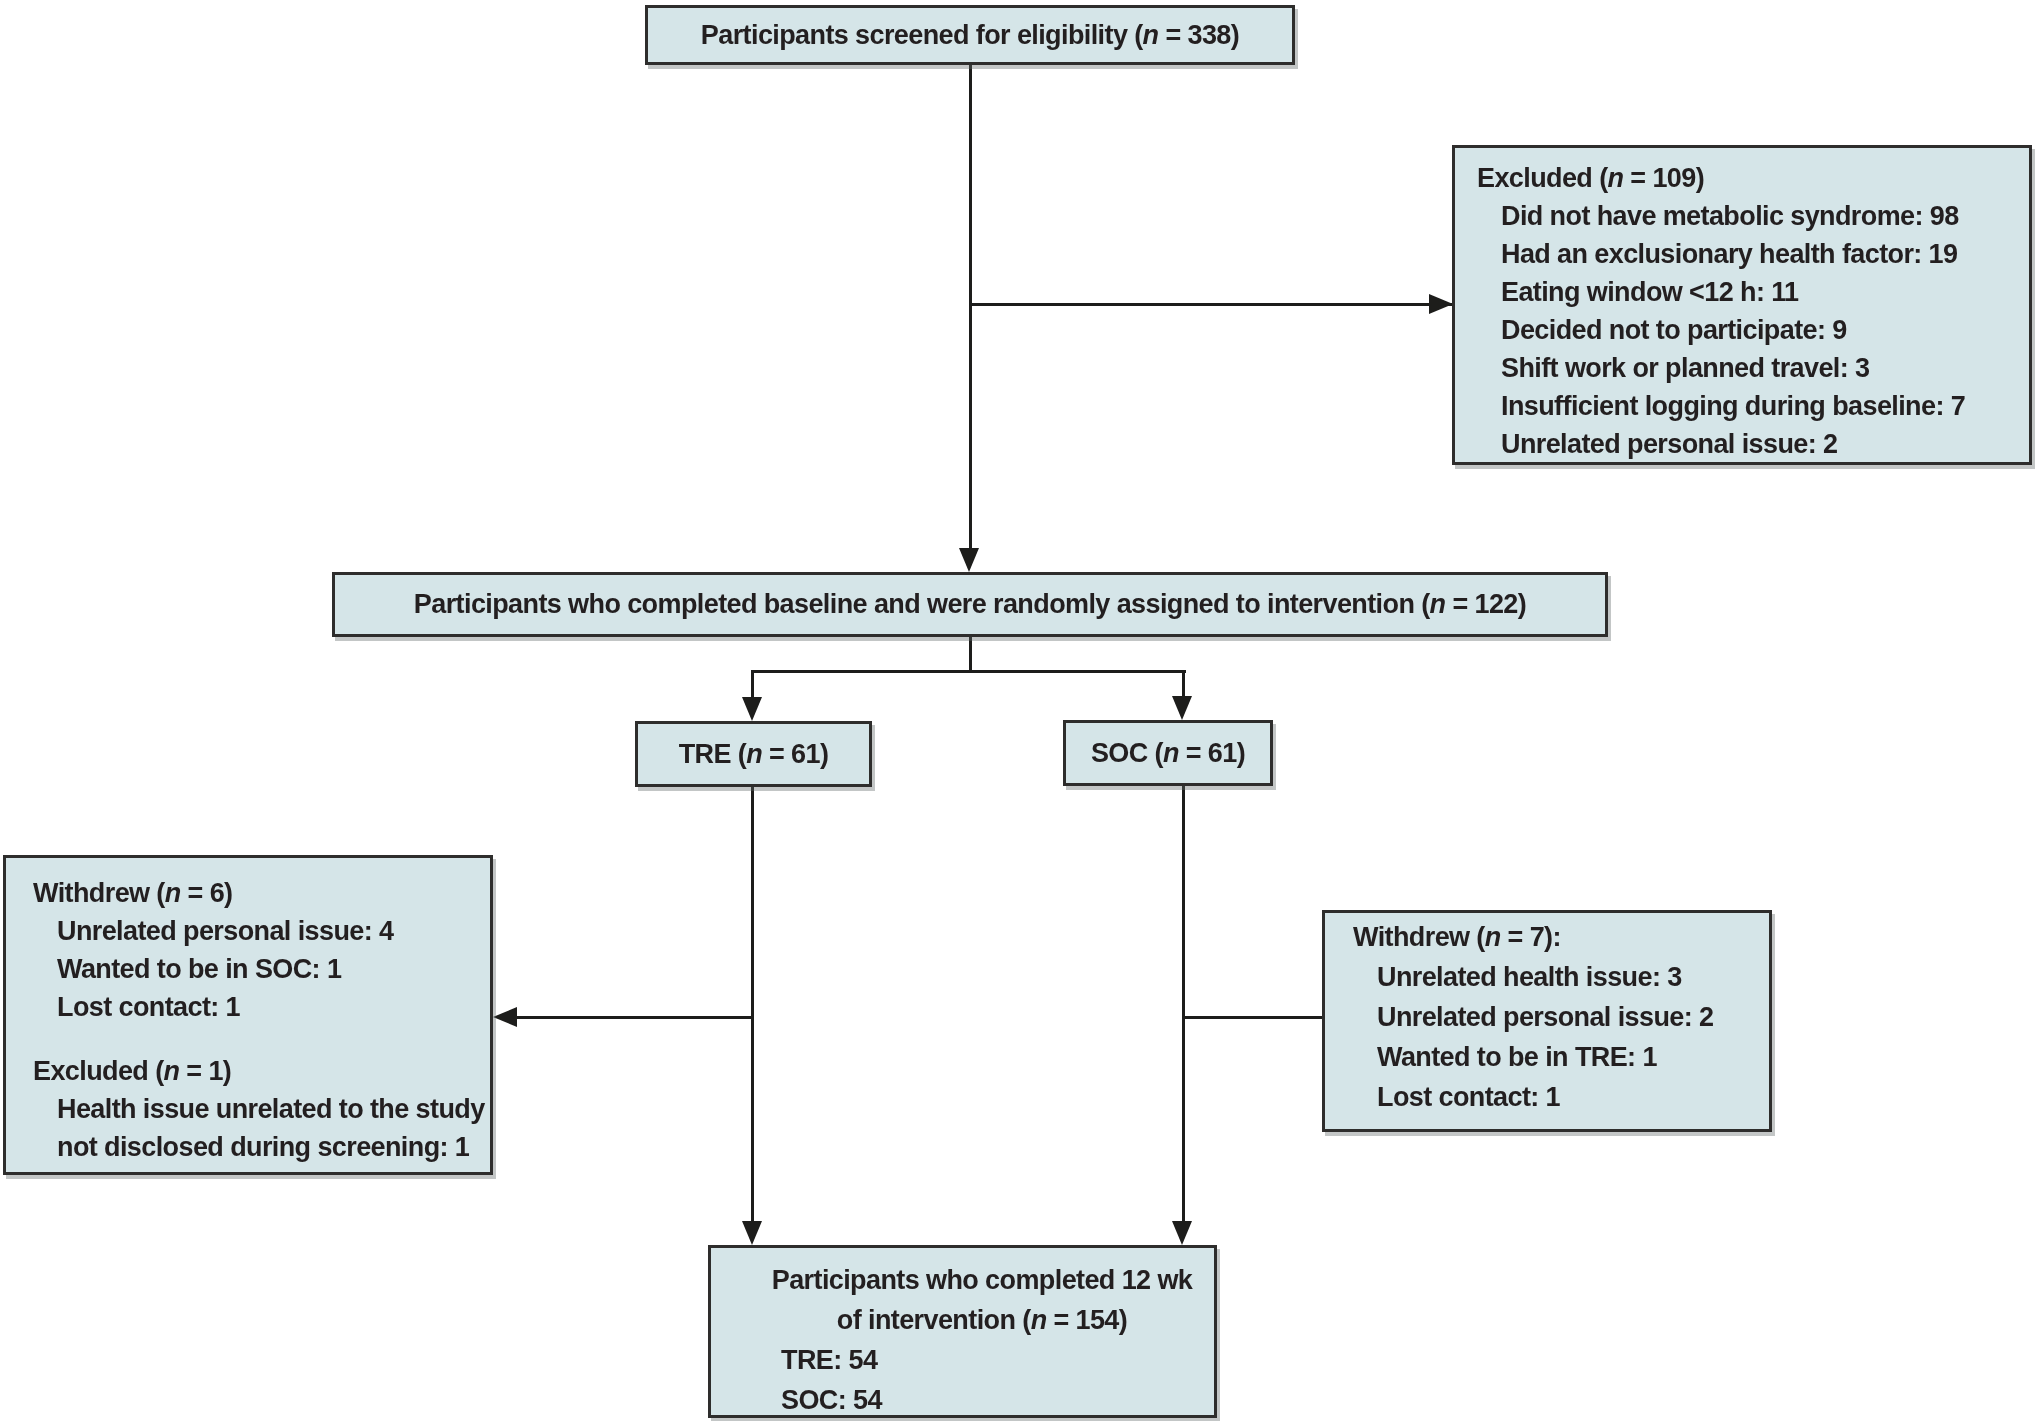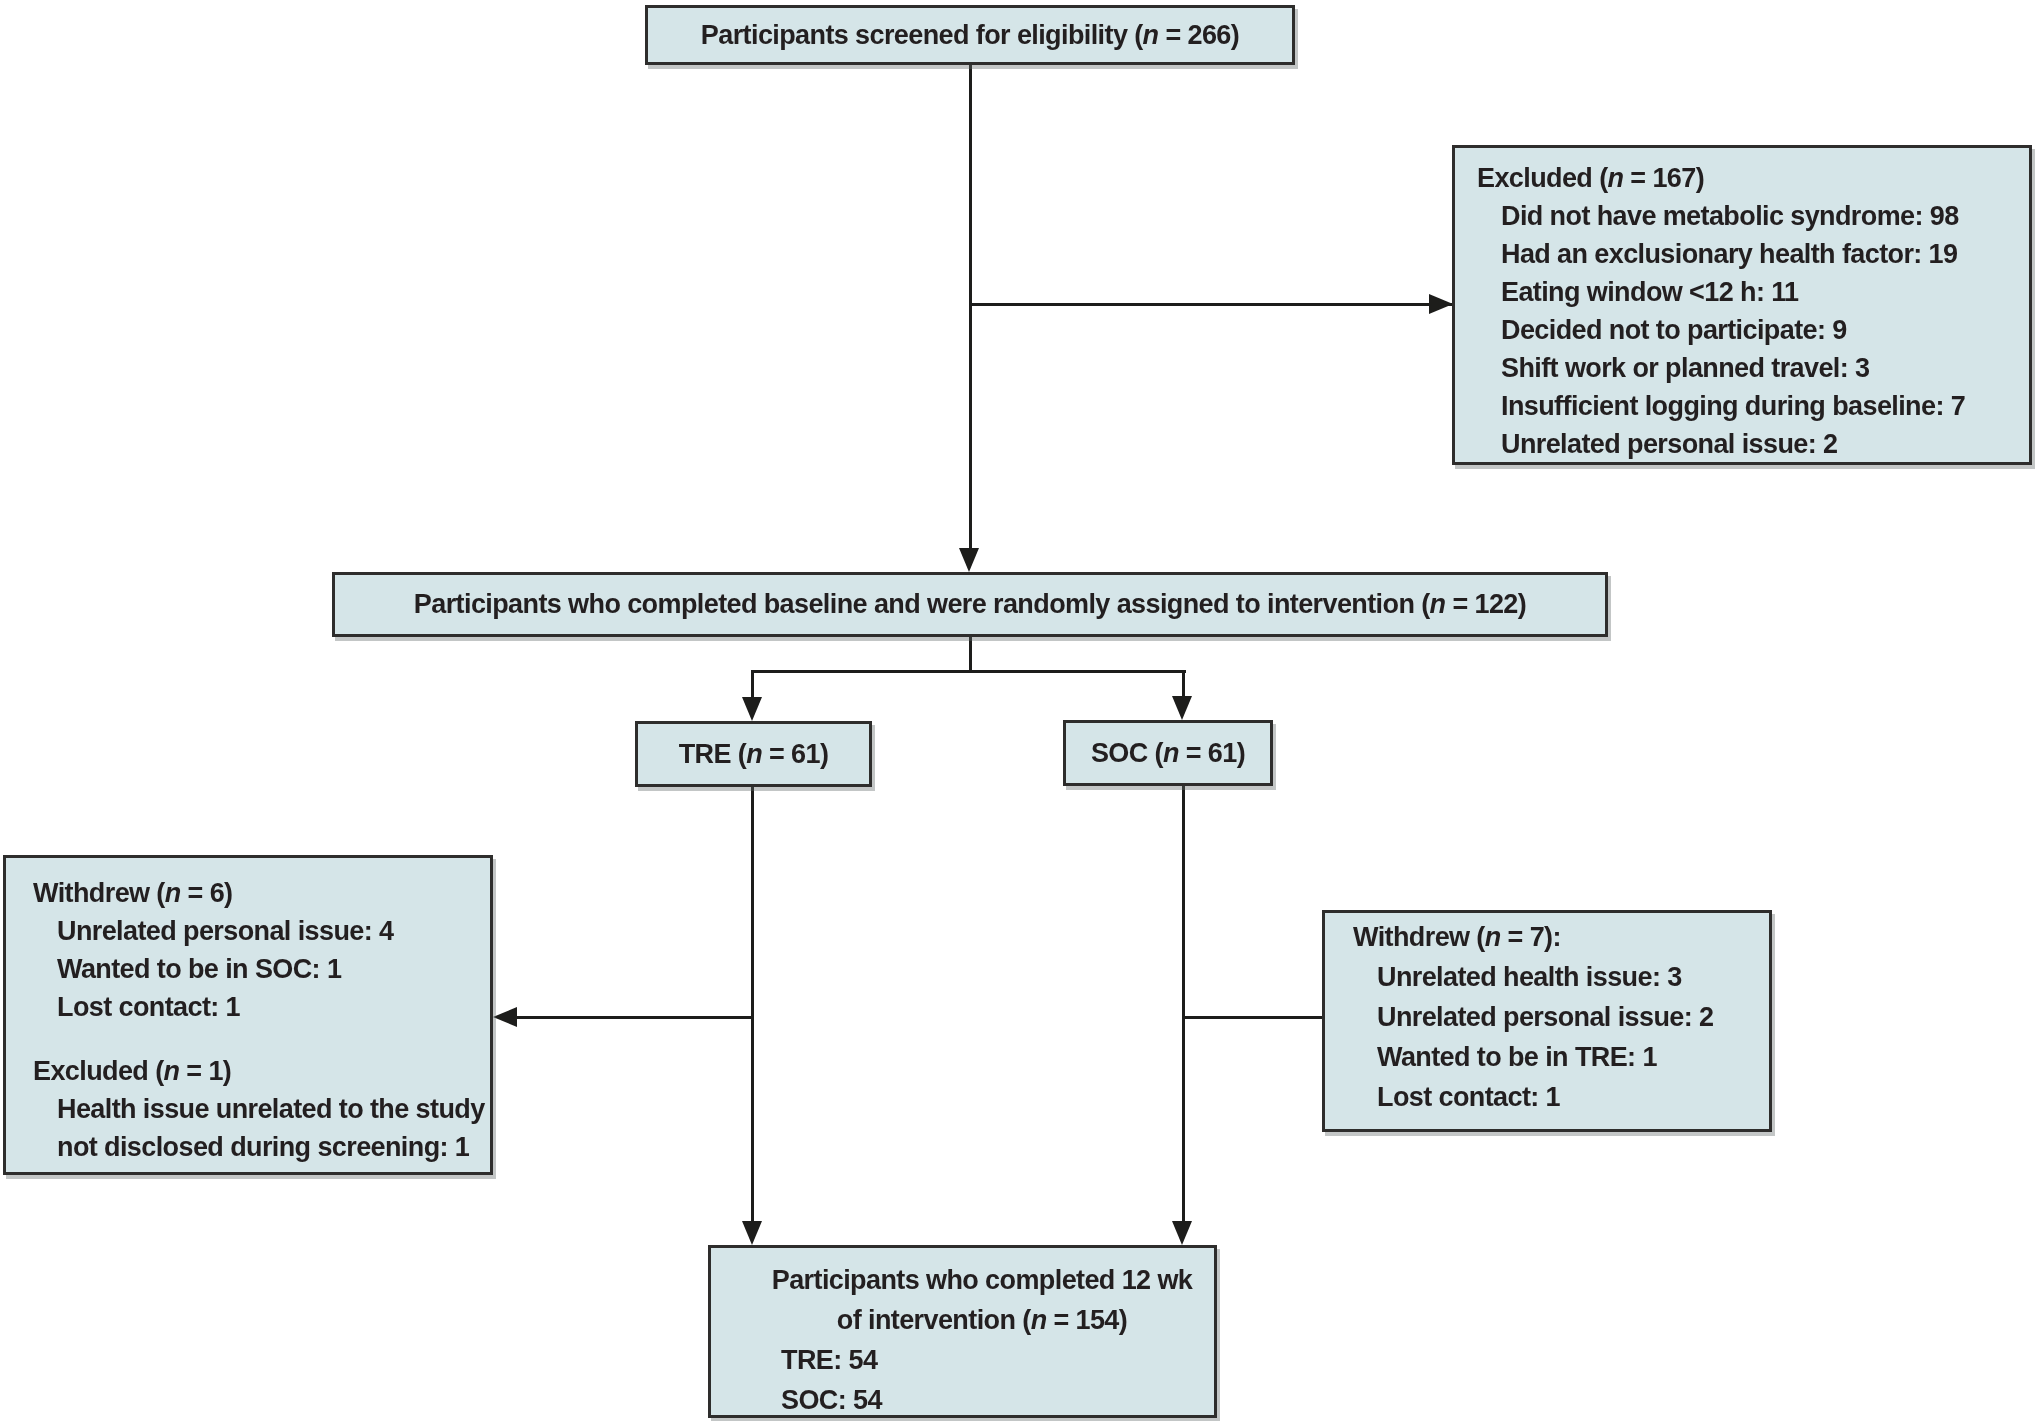--- a/index.html
+++ b/index.html
@@ -71,25 +71,25 @@
   <div class="arr down" style="left:1172px; top:696px;"></div>
   <div class="vline" style="left:751px;  top:787px; height:436px;"></div>
   <div class="vline" style="left:1182px; top:786px; height:437px;"></div>
   <div class="arr down" style="left:1172px; top:1221px;"></div>
   <div class="hline" style="left:517px;  top:1016px; width:236px;"></div>
   <div class="arr left" style="left:493px;  top:1007px;"></div>
   <div class="hline" style="left:1185px; top:1016px; width:196px;"></div>
   <div class="arr right" style="left:1378px; top:1007px;"></div>
 
   <div class="box center" id="box-screened">
-    <div><span>Participants screened for eligibility (</span><span class="nvar">n</span><span> = 266)</span></div>
+    <div><span>Participants screened for eligibility (</span><span class="nvar">n</span><span> = 338)</span></div>
   </div>
 
   <div class="box" id="box-excluded-screening">
-    <div class="ln"><span>Excluded (</span><span class="nvar">n</span><span> = 167)</span></div>
+    <div class="ln"><span>Excluded (</span><span class="nvar">n</span><span> = 109)</span></div>
     <div class="ln indent">Did not have metabolic syndrome: 98</div>
     <div class="ln indent">Had an exclusionary health factor: 19</div>
     <div class="ln indent">Eating window &lt;12 h: 11</div>
     <div class="ln indent">Decided not to participate: 9</div>
     <div class="ln indent">Shift work or planned travel: 3</div>
     <div class="ln indent">Insufficient logging during baseline: 7</div>
     <div class="ln indent">Unrelated personal issue: 2</div>
   </div>
 
   <div class="box center" id="box-randomized">

